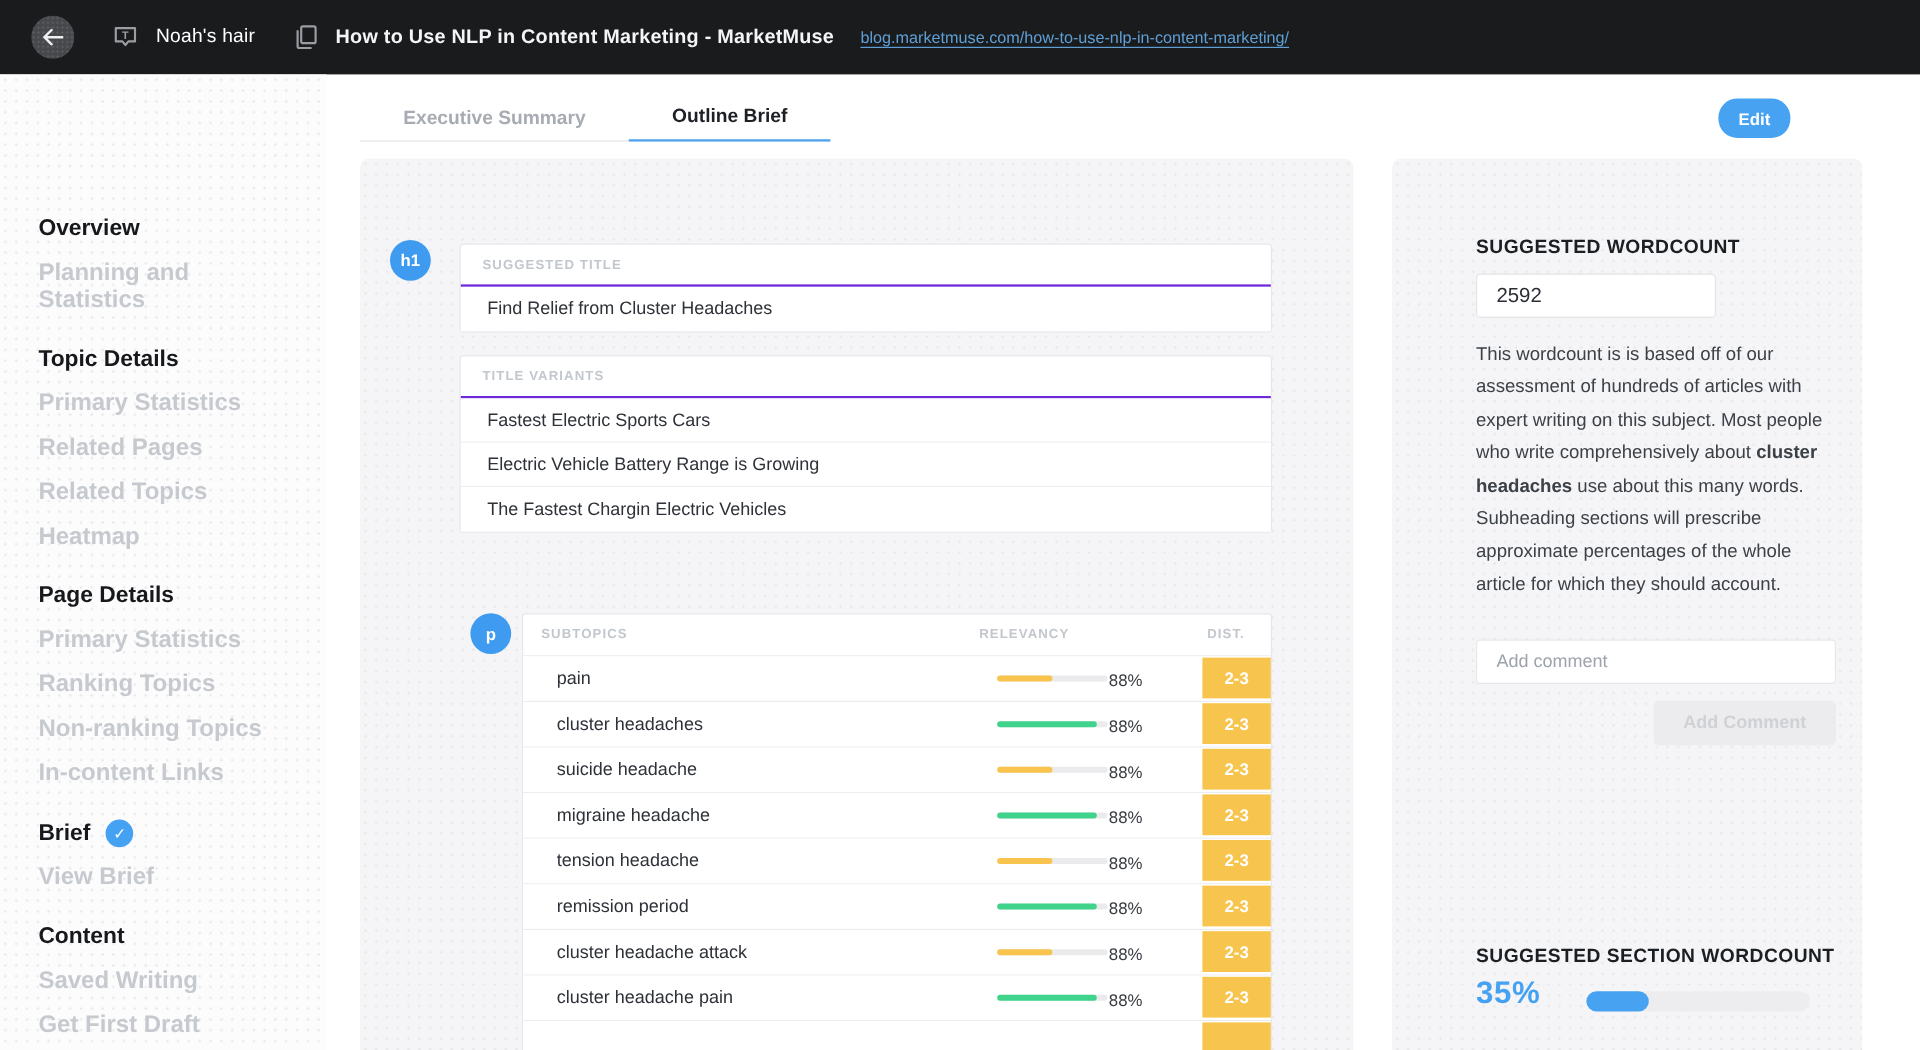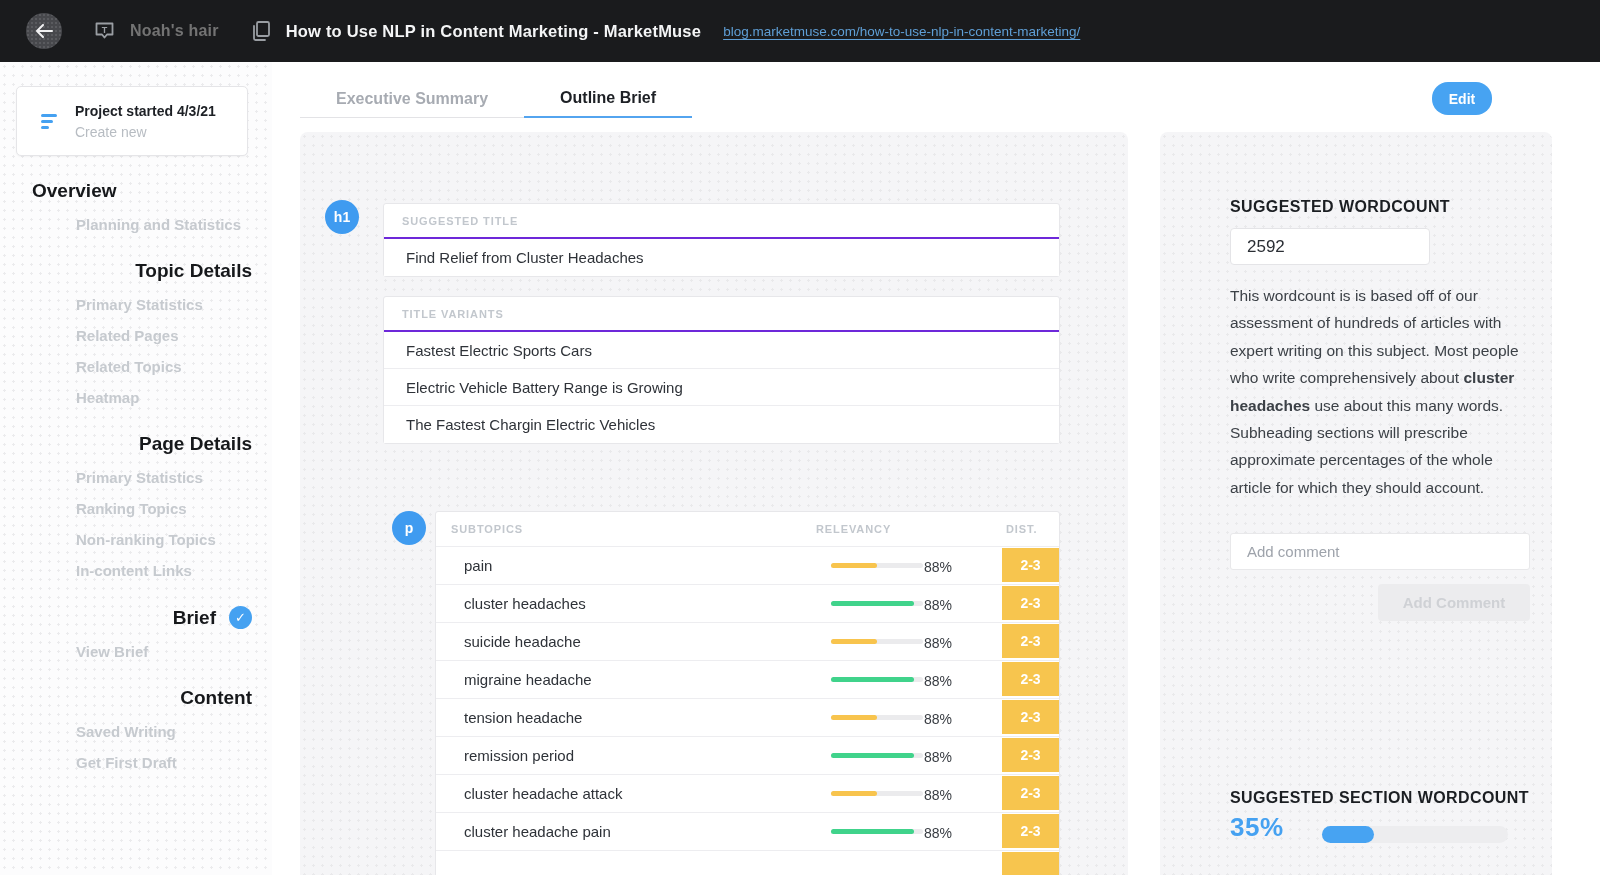--- a/index.html
+++ b/index.html
@@ -7,21 +7,21 @@
     font-family:"Liberation Sans","DejaVu Sans",sans-serif; }
   .stage { position:relative; width:1600px; height:875px; background:#fff; }
 
   
   .topbar { position:absolute; left:0; top:0; width:1600px; height:62px;
     background:#1a1b1d; display:flex; align-items:center; }
   .back-circle { width:36px; height:36px; border-radius:50%; background:#47484c;
     margin-left:26px; display:flex; align-items:center; justify-content:center;
     background-image:radial-gradient(#5a5b5f 1px, transparent 1.1px); background-size:4px 4px; cursor:pointer; }
   .tb-icon { margin-left:32px; flex:0 0 auto; }
-  .tb-name { color:#737373; font-weight:700; font-size:16px; margin-left:15px; letter-spacing:.2px; }
+  .tb-name { color:#ffffff; font-weight:400; font-size:16px; margin-left:15px; letter-spacing:.2px; }
   .tb-title { color:#f4f5f6; font-weight:700; font-size:16.5px; margin-left:15px; letter-spacing:.2px; }
   .tb-link { color:#5f9fd6; font-size:13.5px; margin-left:22px; text-decoration:underline;
     text-underline-offset:3px; cursor:pointer; }
 
   
   .sidebar { position:absolute; left:0; top:62px; width:272px; height:813px;
     background-color:#fcfcfd;
     background-image:radial-gradient(#ebebed 1px, transparent 1.2px); background-size:9px 9px; }
   .project-card { position:absolute; left:16px; top:24px; width:232px; height:70px;
     background:#fff; border:1px solid #e5e5e8; border-radius:5px;
@@ -29,22 +29,22 @@
   .pc-icon { width:18px; margin:0 0 0 24px; display:flex; flex-direction:column; gap:3px; }
   .pc-icon i { display:block; height:3px; border-radius:2px; background:#45a1f1; }
   .pc-icon i:nth-child(1){ width:16px; } .pc-icon i:nth-child(2){ width:12px; } .pc-icon i:nth-child(3){ width:8px; }
   .pc-text { margin-left:16px; }
   .pc-title { font-size:14px; font-weight:700; color:#1d2025; }
   .pc-sub { font-size:14px; color:#b7bcc2; margin-top:5px; }
   .nav { position:absolute; left:32px; top:118px; width:220px; }
   .nav-heading { font-size:19px; font-weight:700; color:#16181b; margin-top:25px;
     display:flex; align-items:center; }
   .nav-heading:first-child { margin-top:0; }
-  .nav-item { font-size:15px; font-weight:700; color:#c6cacf; margin-top:14px; cursor:pointer;margin-left:44px; }
-  .nav-item + .nav-heading { margin-top:27px;justify-content:flex-end; }
+  .nav-item { font-size:20px; font-weight:700; color:#c6cacf; margin-top:14px; cursor:pointer; }
+  .nav-item + .nav-heading { margin-top:27px; }
   .check-badge { width:23px; height:23px; border-radius:50%; background:#45a1f1; color:#fff;
     font-size:13px; font-weight:700; display:inline-flex; align-items:center; justify-content:center;
     margin-left:13px; }
 
   
   .tabs { position:absolute; left:300px; top:80px; display:flex; }
   .tab { height:38px; padding:0 36px; display:flex; align-items:center; justify-content:center;
     font-size:16px; font-weight:700; color:#a7abb2; border-bottom:1px solid #e3e3e6; cursor:pointer; }
   .tab.active { color:#1d2025; border-bottom:2px solid #53a4ef; }
   .edit-btn { position:absolute; left:1432px; top:82px; width:60px; height:33px;
@@ -128,31 +128,20 @@
     <span class="tb-name">Noah's hair</span>
     <svg class="tb-icon" width="20" height="22" viewBox="0 0 20 22">
       <rect x="6" y="2" width="12" height="14" rx="1.5" fill="none" stroke="#9a9ea3" stroke-width="1.8"></rect>
       <path d="M3 6 v12.5 a1.5 1.5 0 0 0 1.5 1.5 H14" fill="none" stroke="#9a9ea3" stroke-width="1.8" stroke-linecap="round"></path>
     </svg>
     <span class="tb-title">How to Use NLP in Content Marketing - MarketMuse</span>
     <a class="tb-link">blog.marketmuse.com/how-to-use-nlp-in-content-marketing/</a>
   </header>
 
   <aside class="sidebar">
-    <div class="project-card">
-      <span class="pc-icon">
-          <i></i>
-          <i></i>
-          <i></i>
-        </span>
-      <span class="pc-text">
-        <div class="pc-title">Project started 4/3/21</div>
-        <div class="pc-sub">Create new</div>
-      </span>
-    </div>
     <nav class="nav">
         <div class="nav-heading">
           <span>Overview</span>
         </div>
         <div class="nav-item">Planning and Statistics</div>
         <div class="nav-heading">
           <span>Topic Details</span>
         </div>
         <div class="nav-item">Primary Statistics</div>
         <div class="nav-item">Related Pages</div>

